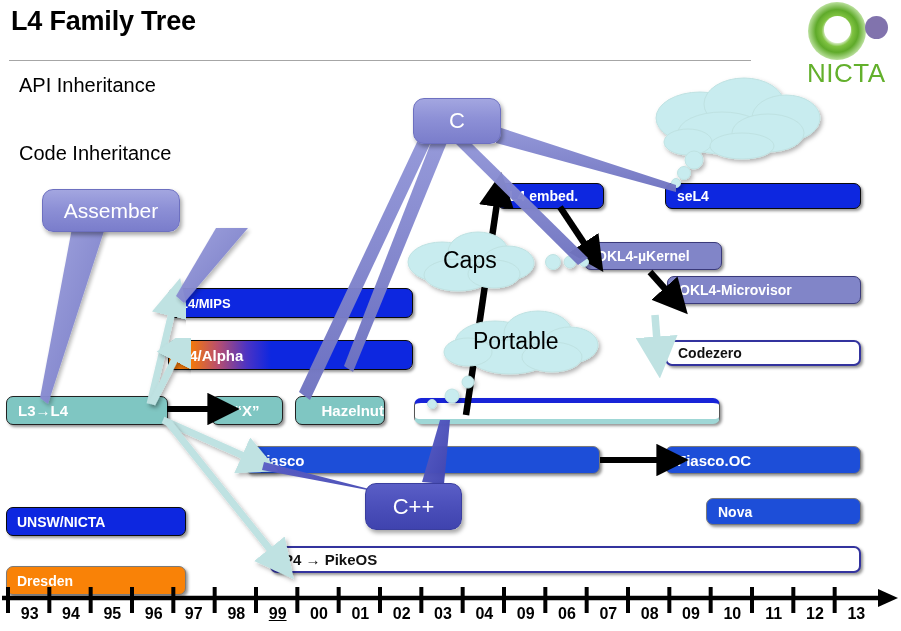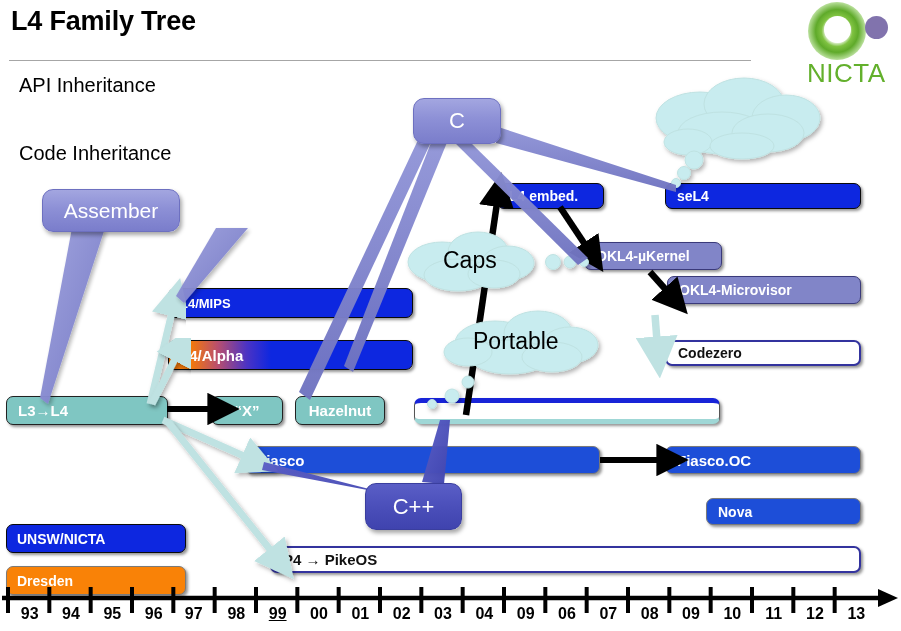--- a/index.html
+++ b/index.html
@@ -77,21 +77,21 @@
 
   
   .keybox{
     position:absolute;left:6px;width:178px;height:27px;border-radius:7px;
     display:flex;align-items:center;z-index:7;
     box-shadow:2px 2px 3px rgba(0,0,0,0.42);
     font-size:14px;font-weight:bold;color:#fff;
   }
   .keybox .lbl{padding-left:10px;}
   #key-gmd{top:498px;background:#7fc6c2;border:1.5px solid #222;}
-  #key-unsw{top:524px;background:#0d27e0;border:1.5px solid #0a0a0a;}
+  #key-unsw{top:507px;background:#0d27e0;border:1.5px solid #0a0a0a;}
   #key-dresden{top:566px;background:#f98207;border:1.5px solid #7a7a7a;}
 
   
   .callout{
     border-radius:11px;display:flex;align-items:center;justify-content:center;
     color:#ffffff;box-shadow:2px 3px 4px rgba(0,0,0,0.35);
   }
   .callout.lav{
     background:linear-gradient(180deg,#a3a6e0 0%, #8d90d6 45%, #7a7dcb 100%);
     border:1px solid #6d70c0;
@@ -261,21 +261,21 @@
   <div class="cloudtext" style="left:473px;top:328px;">Portable</div>
 
   <div class="bar teal" style="left:6px;top:396px;width:162px;height:29px;font-size:15px;">
     <span class="lbl">L3→L4</span>
   </div>
 
   <div class="bar teal" style="left:211px;top:396px;width:72px;height:29px;font-size:15px;justify-content:center;">
     <span class="lbl" style="padding-left:0">“X”</span>
   </div>
 
-  <div class="bar teal" style="left:295px;top:396px;width:90px;height:29px;font-size:15px;justify-content:center;">
+  <div class="bar teal" style="left:295px;top:396px;width:90px;height:29px;font-size:15px;justify-content:flex-end;">
     <span class="lbl" style="padding-left:0">Hazelnut</span>
   </div>
 
   <div class="bar blue" style="left:168px;top:288px;width:245px;height:30px;font-size:13px;">
     <span class="lbl">L4/MIPS</span>
   </div>
 
   <div class="bar grad-alpha" style="left:168px;top:340px;width:245px;height:30px;font-size:15px;">
     <span class="lbl">L4/Alpha</span>
   </div>

